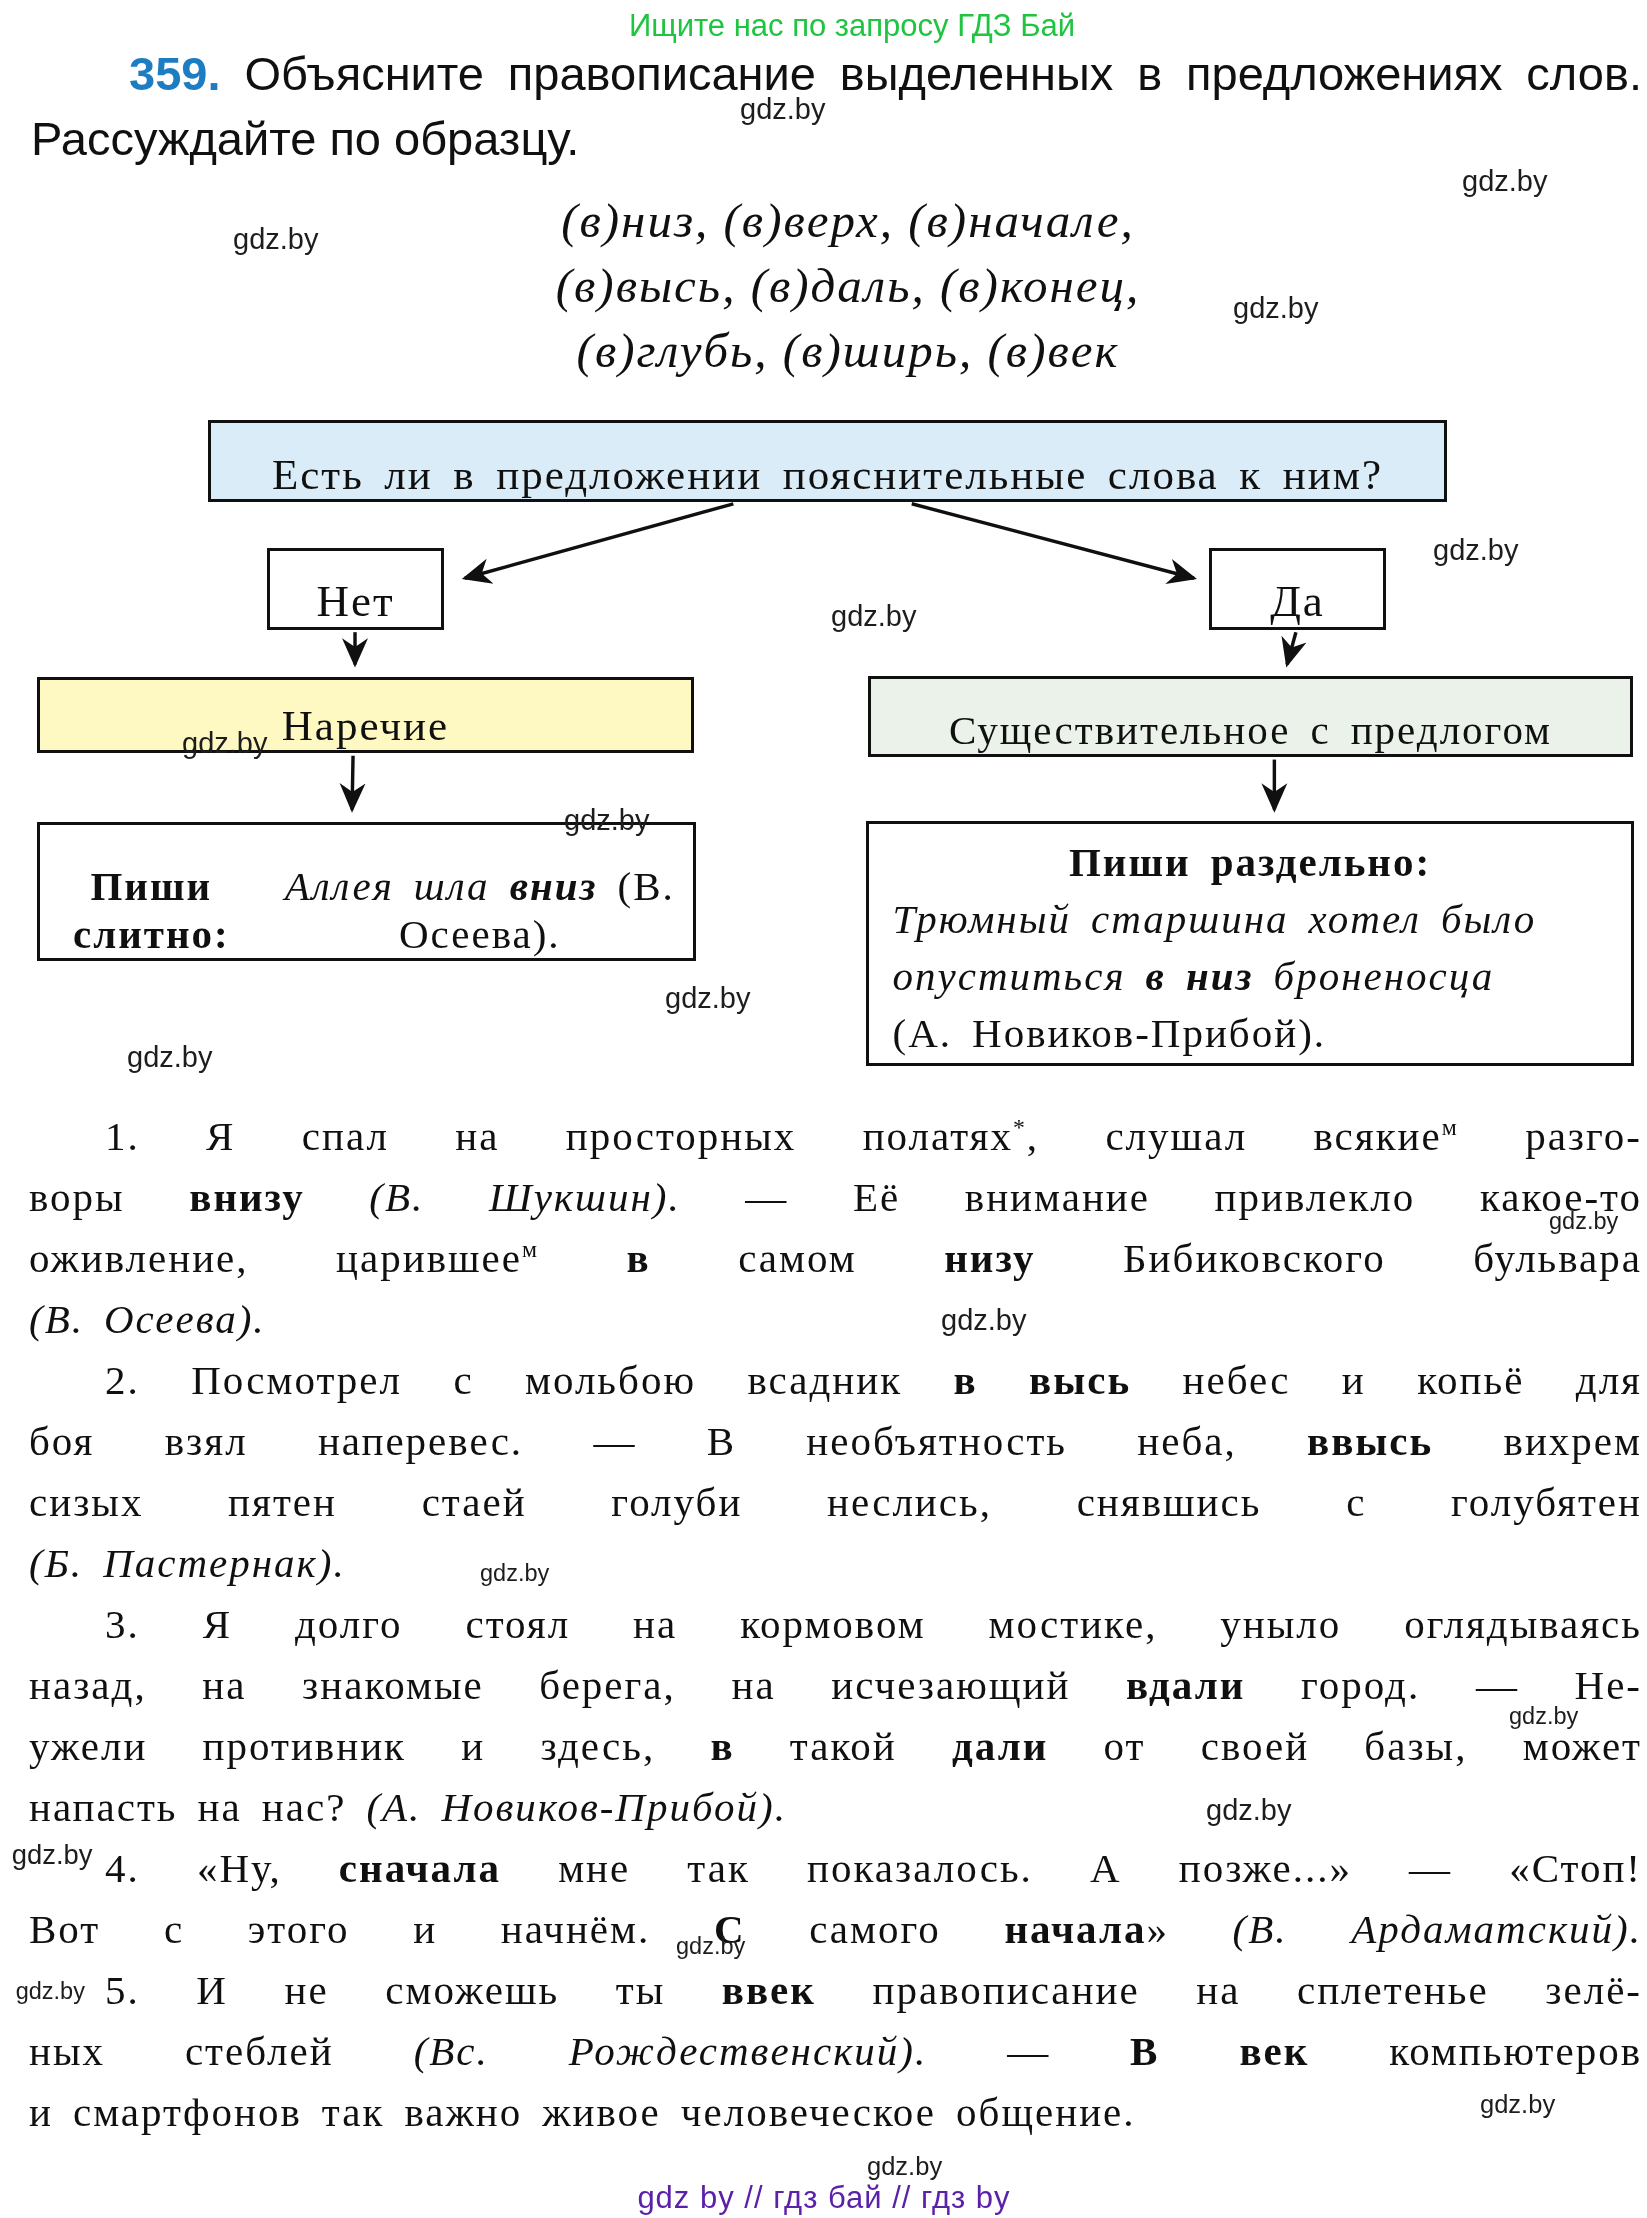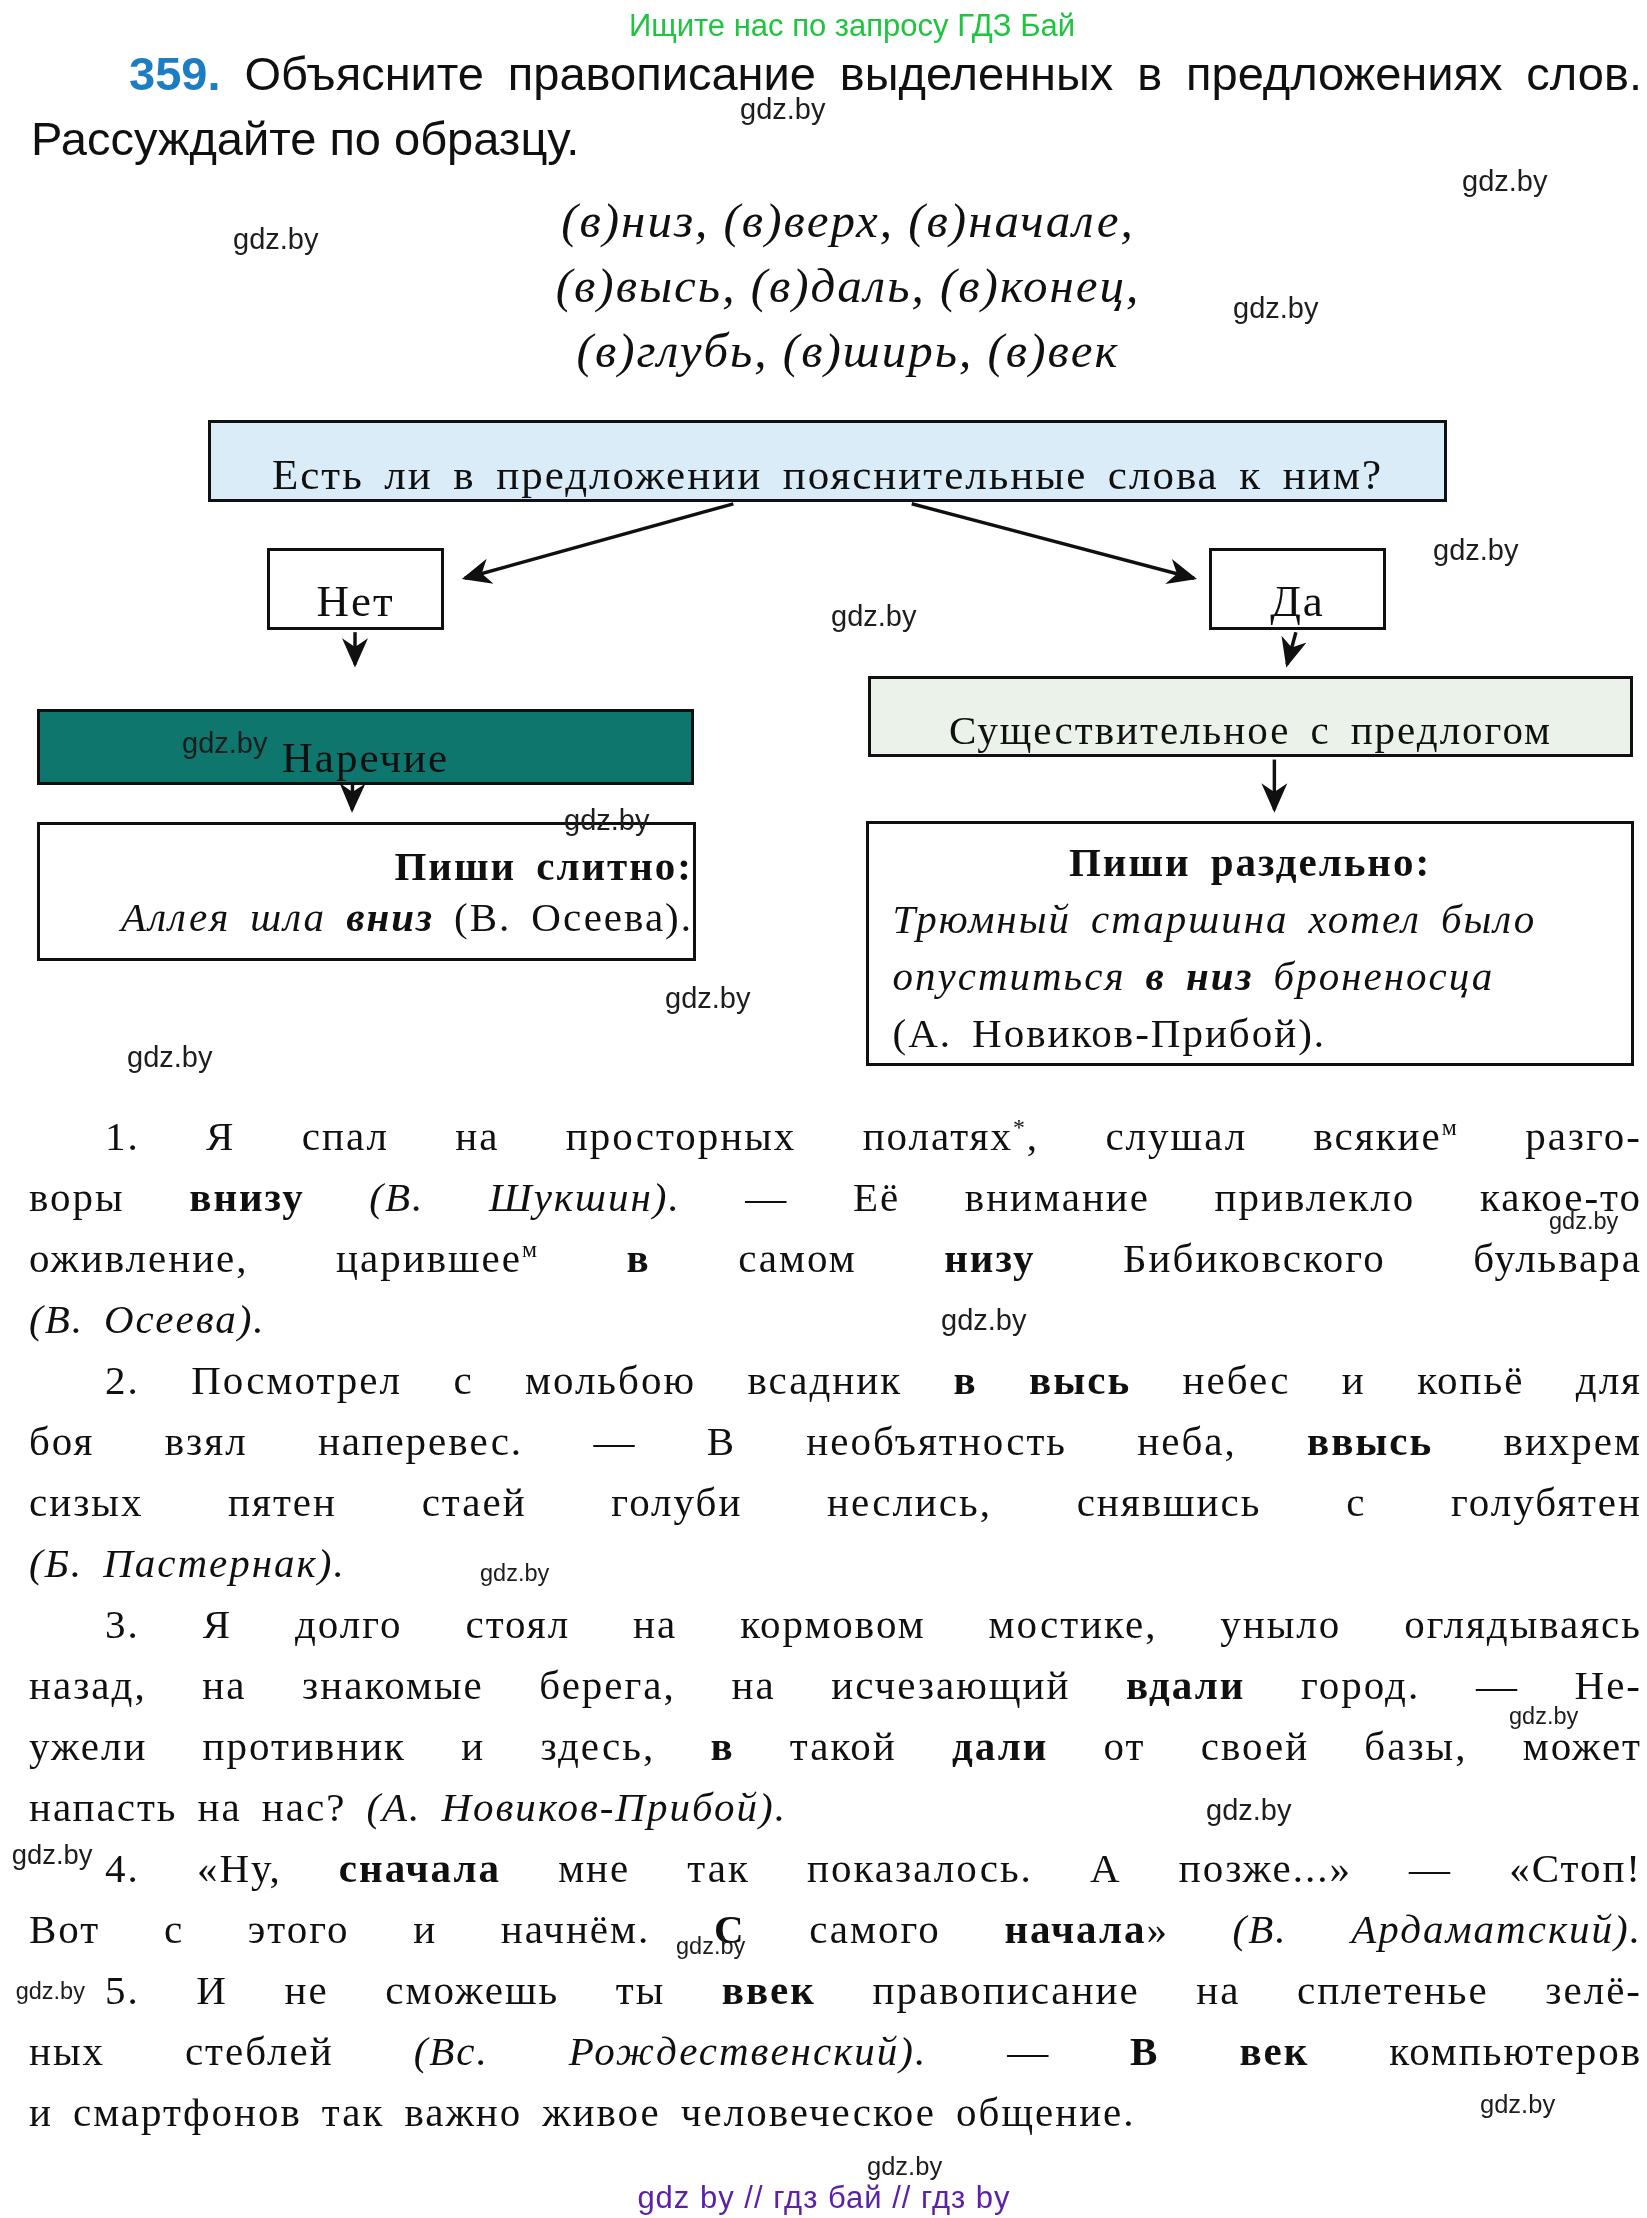--- a/index.html
+++ b/index.html
@@ -31,21 +31,21 @@
     position:absolute;border:3.9px solid #101010;box-sizing:border-box;
     display:flex;align-items:flex-end;justify-content:center;
     font-size:43px;letter-spacing:2px;word-spacing:7.8px;background:#ffffff;
     text-align:center;
   }
   .qbox{left:208px;top:420px;width:1239px;height:82px;}
   .nobox{left:267px;top:548px;width:177px;height:82px;font-size:45px;}
   .yesbox{left:1209px;top:548px;width:177px;height:82px;font-size:45px;}
   .advbox{left:37px;top:677px;width:657px;height:76px;}
   .nounbox{left:868px;top:676px;width:765px;height:81px;font-size:41px;}
-  .slitno{left:37px;top:822px;width:659px;height:139px;flex-direction:column;gap:3.9px;font-size:41px;}
+  .slitno{left:37px;top:822px;width:659px;height:139px;flex-direction:row;gap:3.9px;font-size:41px;}
   .razd{left:866px;top:821px;width:768px;height:245px;display:block;padding:9.8px 23.5px;font-size:41px;text-align:left;}
   .bt{font-weight:bold;}
   .razd .bt{text-align:center;line-height:57px;}
   .razd .rline{line-height:57px;text-align:left;}
   .arrows{position:absolute;left:0;top:0;pointer-events:none;}
   
   .sentences{
     position:absolute;left:29px;top:1106px;width:1613px;
     font-size:41px;line-height:61px;letter-spacing:2px;word-spacing:7.8px;
   }
@@ -98,21 +98,21 @@
   </div>
 
   <div class="box nobox">
     <span>Нет</span>
   </div>
 
   <div class="box yesbox">
     <span>Да</span>
   </div>
 
-  <div class="box advbox" style="background: #0f766e; margin-top: 32px;">
+  <div class="box advbox" style="background: #fef9c3;">
     <span>Наречие</span>
   </div>
 
   <div class="box nounbox" style="background: rgb(234, 242, 234);">
     <span>Существительное с предлогом</span>
   </div>
 
   <div class="box slitno">
     <div class="bt">Пиши слитно:</div>
     <div class="bex"><span style="font-style: italic;">Аллея шла </span><span style="font-weight: bold; font-style: italic;">вниз</span><span> (В. Осеева).</span></div>

